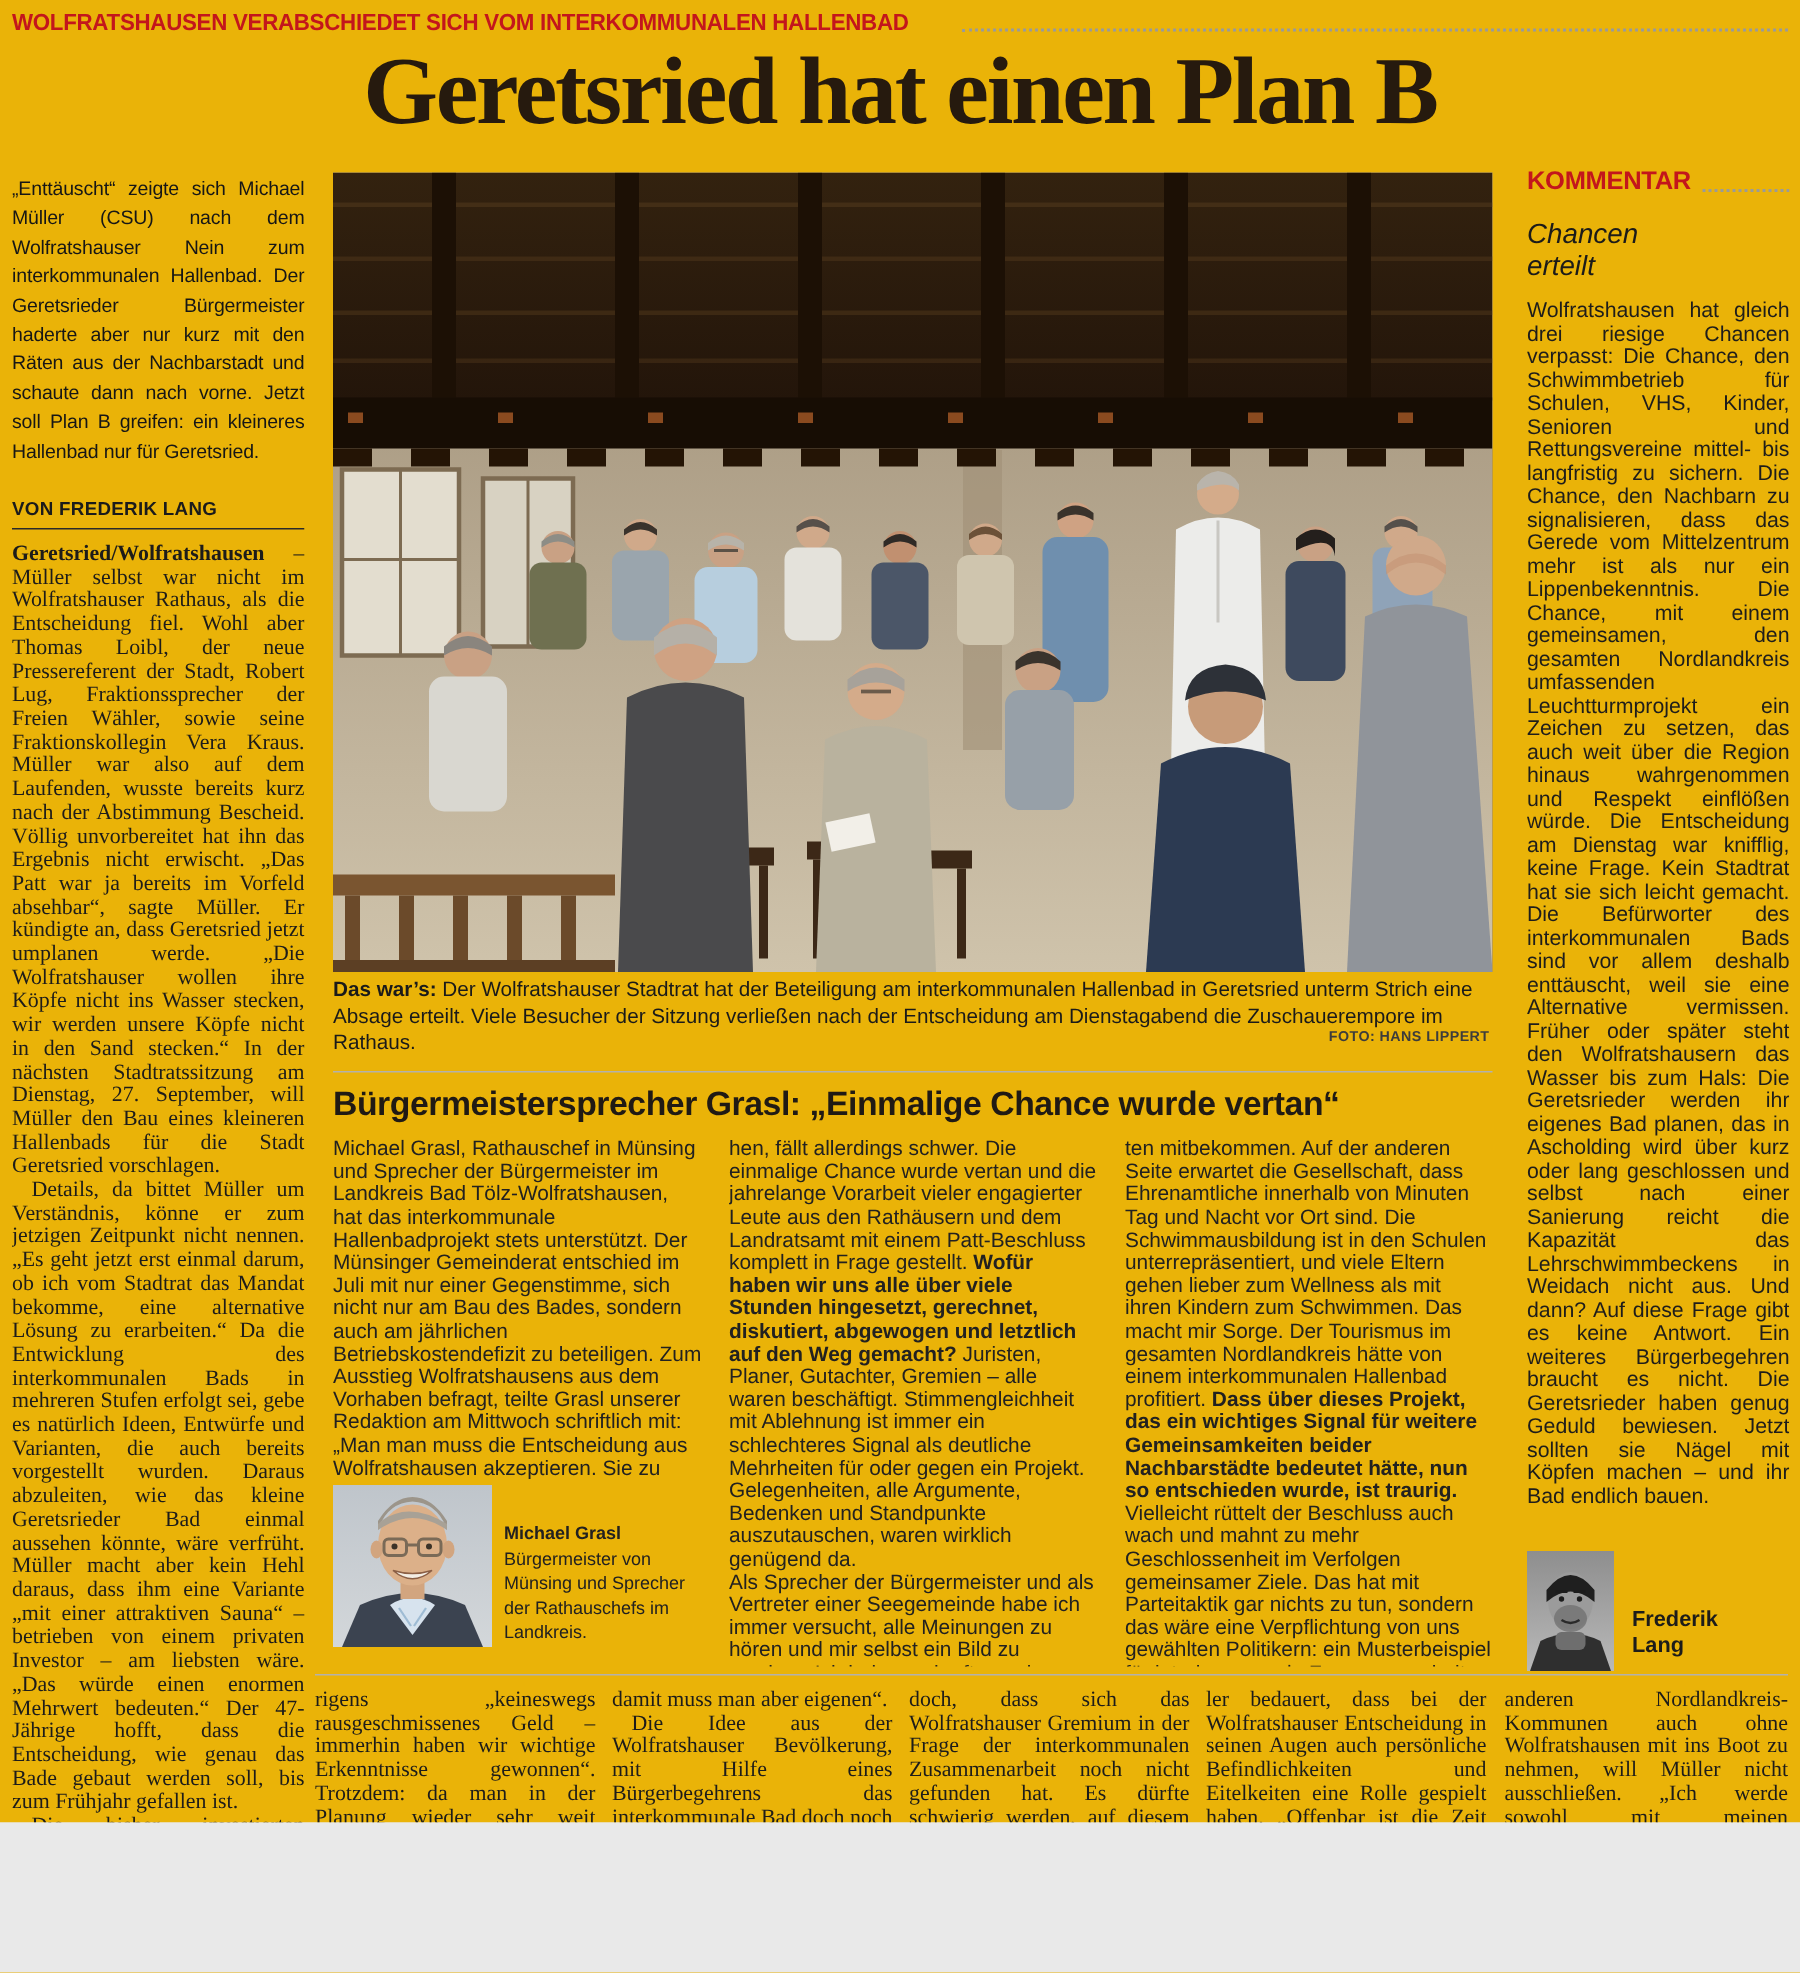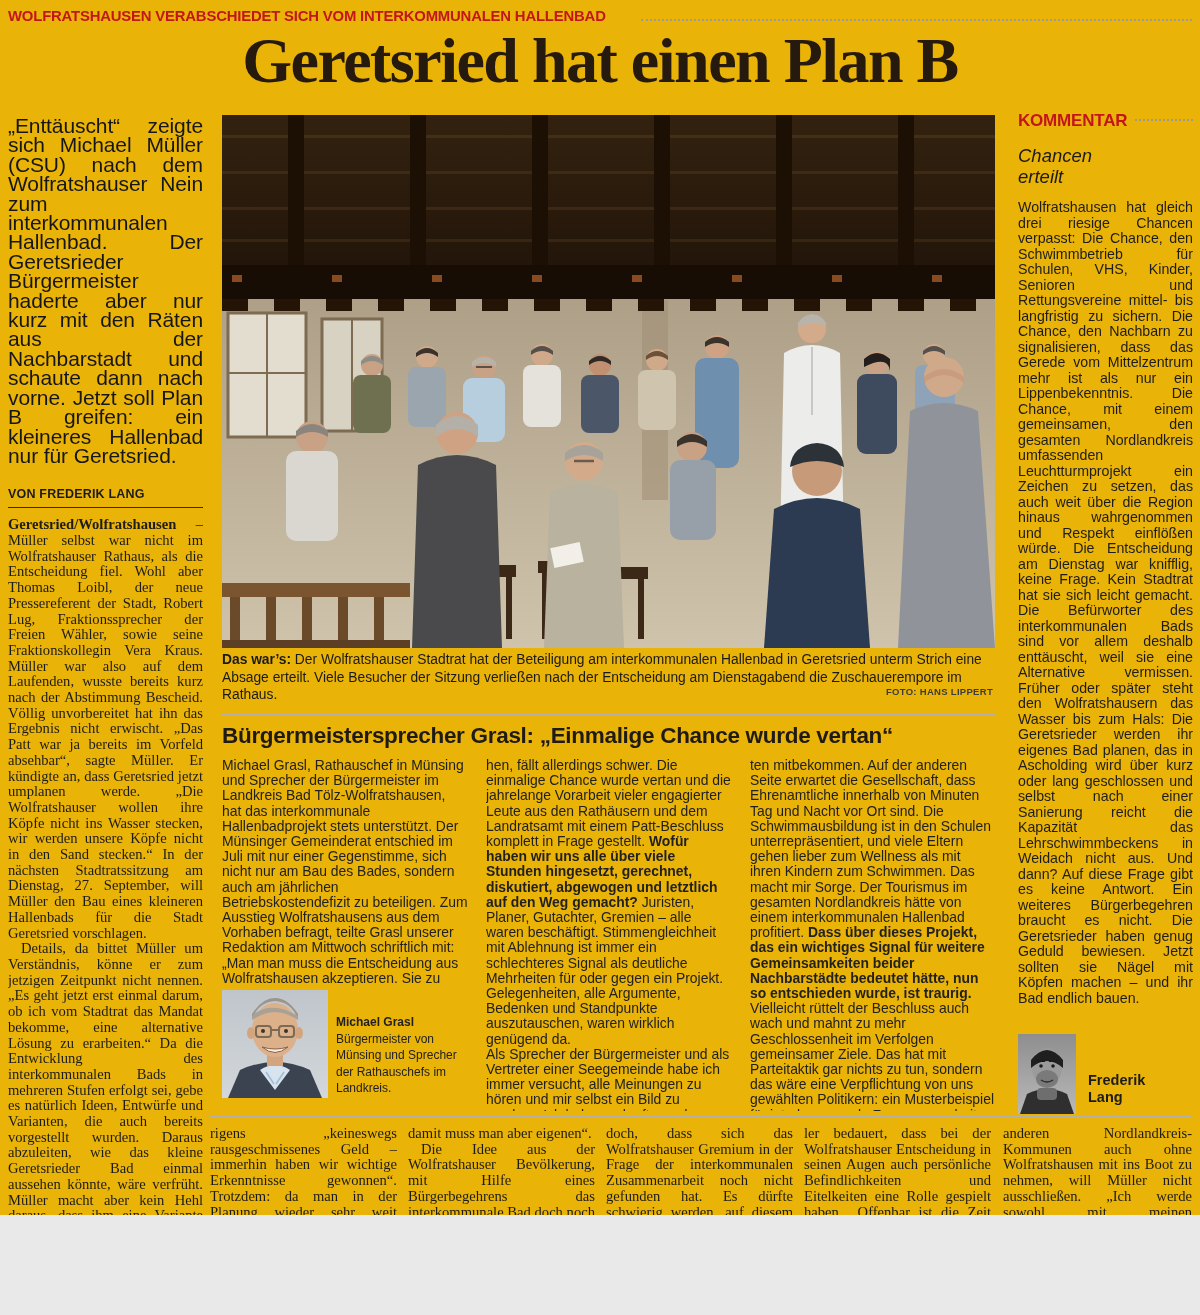--- a/index.html
+++ b/index.html
@@ -17,21 +17,21 @@
   }
   .dotrule { flex:1; border-bottom:2px dotted #9a9a98; margin:0 0 4px 10px; height:0; }
   .headline {
     position:absolute; left:0; right:0; top:24px; text-align:center;
     font-family:"Liberation Serif", serif; font-weight:700; font-size:64px;
     letter-spacing:-1.5px; color:#261a0e;
   }
   
   .col-left { position:absolute; left:8px; top:116px; width:195px; height:1192px; overflow:hidden; }
   .lead {
-    font-size:21px; line-height:19.4px; text-align:justify; color:#161616;
+    font-size:13px; line-height:19.4px; text-align:justify; color:#161616;
     letter-spacing:-0.1px; hyphens:auto;
   }
   .byline { margin-top:22px; font-size:12.5px; font-weight:700; letter-spacing:0.2px; color:#1b1b1b; }
   .byline-rule { border-bottom:1.5px solid #2a2a2a; margin:6px 0 9px 0; }
   .serif-body { font-family:"Liberation Serif", serif; font-size:14.6px; line-height:15.7px; text-align:justify; hyphens:auto; color:#1d1c1a; }
   .serif-body p.indent { text-indent:13px; }
   .dateline { font-weight:700; }
   
   .photo { position:absolute; left:222px; top:115px; width:773px; height:533px; overflow:hidden; background:#8e8070; }
   .photo svg { display:block; width:100%; height:100%; }
@@ -45,21 +45,21 @@
   .gcol p + p { margin-top:0; }
   .gcol .gb { font-weight:700; }
   .g1 { left:222px; } .g2 { left:486px; } .g3 { left:750px; width:245px; }
   .g1-text { height:228px; overflow:hidden; }
   .portrait-row { margin-top:4px; display:flex; }
   .portrait-row svg { flex:0 0 106px; width:106px; height:108px; display:block; }
   .portrait-cap { margin-left:8px; padding-top:24px; font-size:12px; line-height:16.6px; }
   .portrait-cap .pname { font-weight:700; display:block; }
   
   .kommentar { position:absolute; left:1018px; top:111px; width:175px; height:1196px; overflow:hidden; }
-  .klabel-row { display:flex; align-items:center; }
+  .klabel-row { display:flex; align-items:flex-end; }
   .klabel { font-size:17px; font-weight:700; letter-spacing:-0.2px; color:#c3161c; white-space:nowrap; }
   .klabel-row .dotrule { margin-bottom:3px; margin-left:8px; border-bottom-width:2px; }
   .ktitle { margin-top:14px; font-size:18.5px; line-height:21px; font-weight:400; font-style:italic; color:#1c1b19; }
   .ktitle span { display:block; }
   .kbody { margin-top:13px; height:821px; overflow:hidden; font-size:14.2px; line-height:15.5px; text-align:justify; hyphens:auto; color:#1e1d1b; }
   .kauthor { margin-top:13px; display:flex; align-items:flex-end; }
   .kauthor svg { flex:0 0 58px; width:58px; height:80px; display:block; }
   .kauthor-name { margin-left:12px; padding-bottom:8px; font-weight:700; font-size:14.5px; line-height:17px; }
   .kauthor-name span { display:block; }
   

